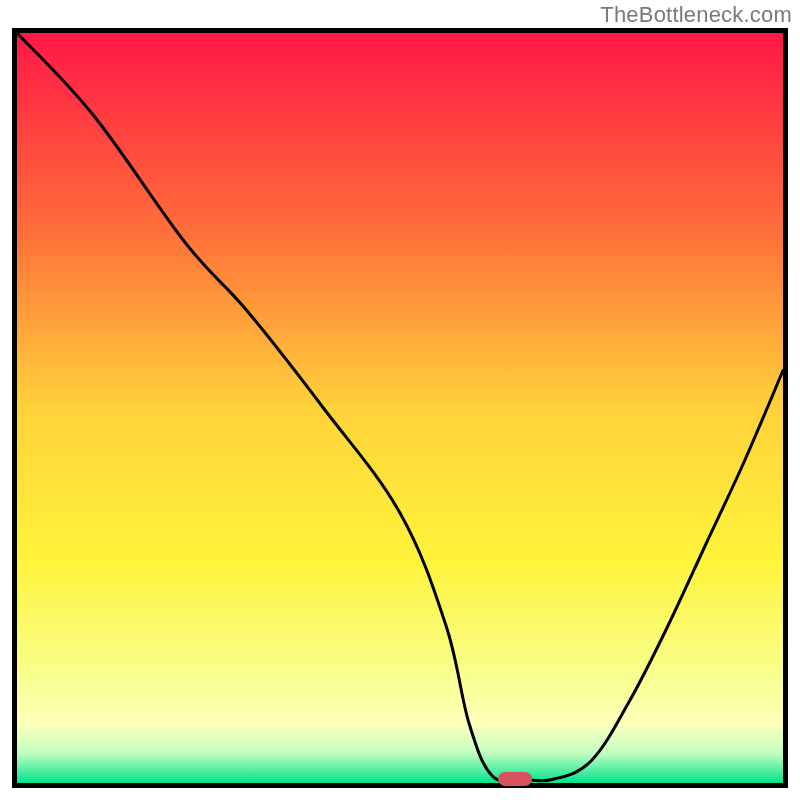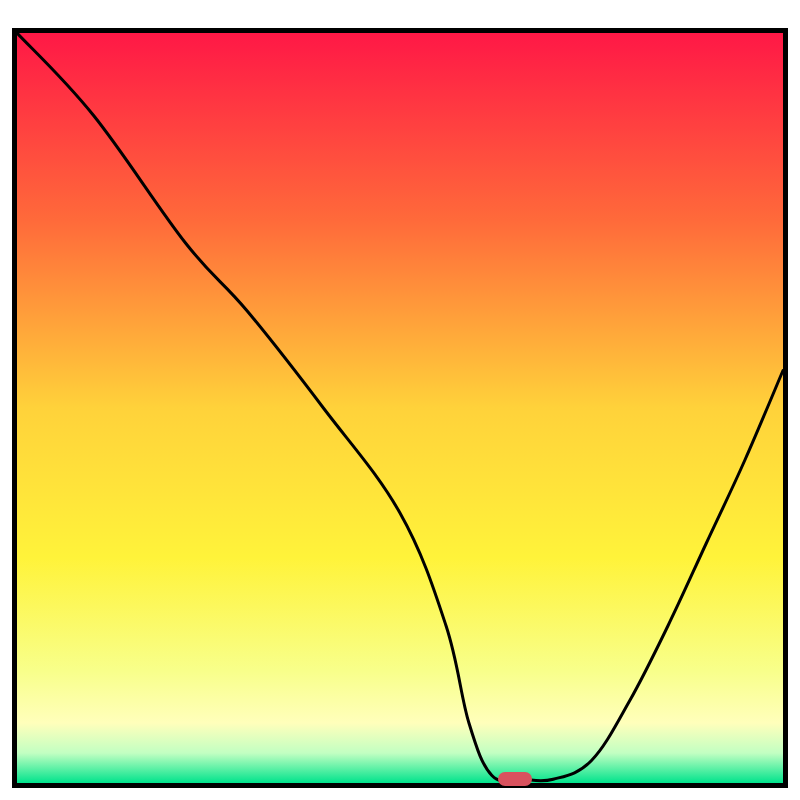--- a/index.html
+++ b/index.html
@@ -48,20 +48,21 @@
     height: 14px;
     border-radius: 7px;
     background: #d9525e;
     transform: translate(-50%, -50%);
   }
 </style>
 </head>
 <body>
 
 <div class="chart-container">
+  <div class="watermark">TheBottleneck.com</div>
   <div class="plot-frame">
     <div class="plot-area">
       <svg class="bg-gradient" viewBox="0 0 100 100" preserveAspectRatio="none">
         <defs>
           <linearGradient id="grad" x1="0" y1="0" x2="0" y2="1">
               <stop offset="0%" stop-color="#ff1846"></stop>
               <stop offset="25%" stop-color="#ff6a3a"></stop>
               <stop offset="50%" stop-color="#ffd23a"></stop>
               <stop offset="70%" stop-color="#fff33a"></stop>
               <stop offset="85%" stop-color="#f8ff8a"></stop>

